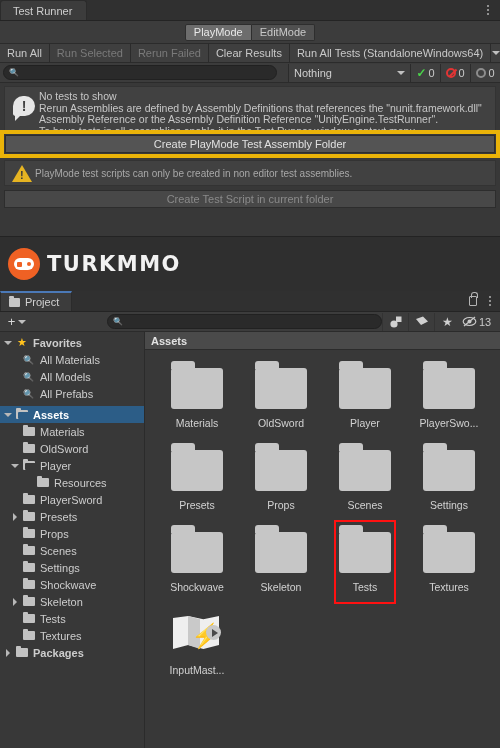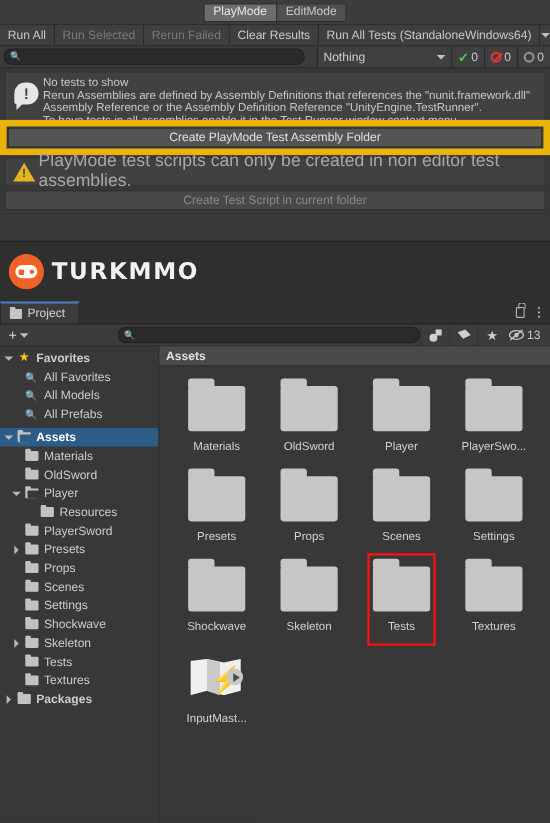--- a/index.html
+++ b/index.html
@@ -138,21 +138,21 @@
     content: ''; position: absolute; left: 2px; bottom: -5px;
     width: 0; height: 0;
     border-left: 6px solid #e6e6e6;
     border-bottom: 6px solid transparent;
   }
   .bang { color: #414141; font-weight: bold; font-size: 14px; line-height: 1; }
   .info-text { flex: 1; padding-top: 1px; }
   .info-text div { font-size: 10.5px; color: #c7c7c7; line-height: 11.5px; white-space: nowrap; }
 
   .redbox {
-    border: 6px solid #eab308;
+    border: 4px solid #eab308;
     padding: 1px;
     margin: -1px 0 0 0;
   }
   .wide-btn {
     height: 18px; background: #545454;
     border: 1px solid #2d2d2d;
     display: flex; align-items: center; justify-content: center;
     color: #e0e0e0; font-size: 11px;
   }
   .wide-btn.disabled { color: #8a8a8a; background: #484848; }
@@ -165,21 +165,21 @@
   .warn-tri { width: 26px; flex: 0 0 26px; display:flex; align-items:center; justify-content:center;}
   .tri {
     width: 0; height: 0;
     border-left: 10px solid transparent; border-right: 10px solid transparent;
     border-bottom: 17px solid #e6b422; position: relative;
   }
   .tri::after {
     content:'!'; position:absolute; left:-2px; top: 4px;
     font-size: 11px; font-weight: bold; color: #3a3a3a;
   }
-  .warn-text { font-size: 16px; color: #a8a8a8; }
+  .warn-text { font-size: 10px; color: #a8a8a8; }
 
   .btn-row2 { margin: 4px 4px 8px 4px; }
 
   .tr-filler { height: 20px; background: #383838; }
 
   
   .banner {
     height: 55px; background: #2f2f2f;
     border-top: 1px solid #232323;
     display: flex; align-items: center; padding-left: 8px;
@@ -369,20 +369,30 @@
     border-left: 6px solid #4a4a4a; margin-left: 2px;
   }
 </style>
 </head>
 <body>
 
 <div class="app">
 
   <div class="tr-window">
 
+    <div class="tab-strip">
+      <div class="tab">
+        <span>Test Runner</span>
+      </div>
+      <div class="tab-menu-dots">
+        <i></i>
+          <i></i>
+          <i></i>
+      </div>
+    </div>
 
     <div class="mode-row">
       <div class="mode-btn active">
         <span>PlayMode</span>
       </div>
       <div class="mode-btn">
         <span>EditMode</span>
       </div>
     </div>
 
@@ -533,21 +543,21 @@
             </span>
           <span class="tw-icon">
               <span class="star">★</span>
             </span>
           <span class="tlabel bold">Favorites</span>
         </div>
         <div class="trow" style="padding-left:21px">
           <span class="tw-icon">
               <span class="mag">🔍</span>
             </span>
-          <span class="tlabel">All Favorites</span>
+          <span class="tlabel">All Materials</span>
         </div>
         <div class="trow" style="padding-left:21px">
           <span class="tw-icon">
               <span class="mag">🔍</span>
             </span>
           <span class="tlabel">All Models</span>
         </div>
         <div class="trow" style="padding-left:21px">
           <span class="tw-icon">
               <span class="mag">🔍</span>

